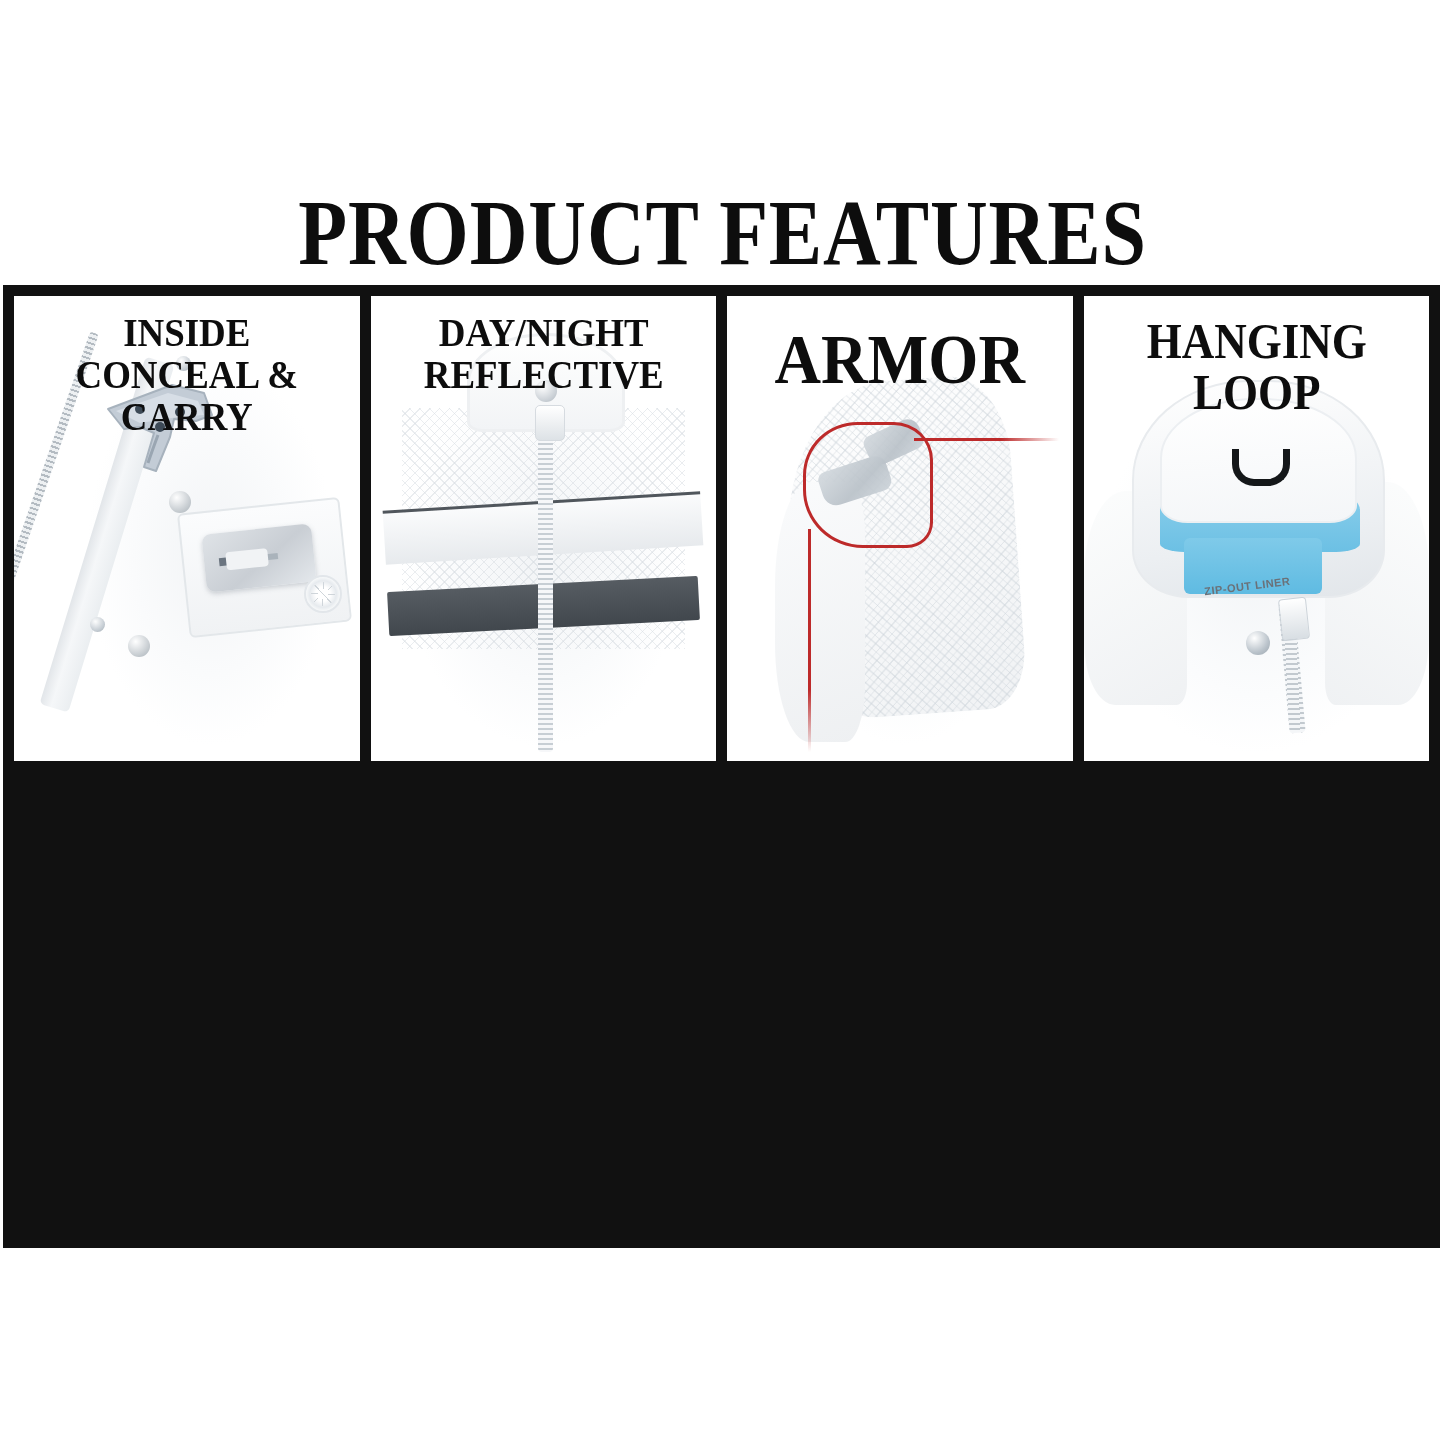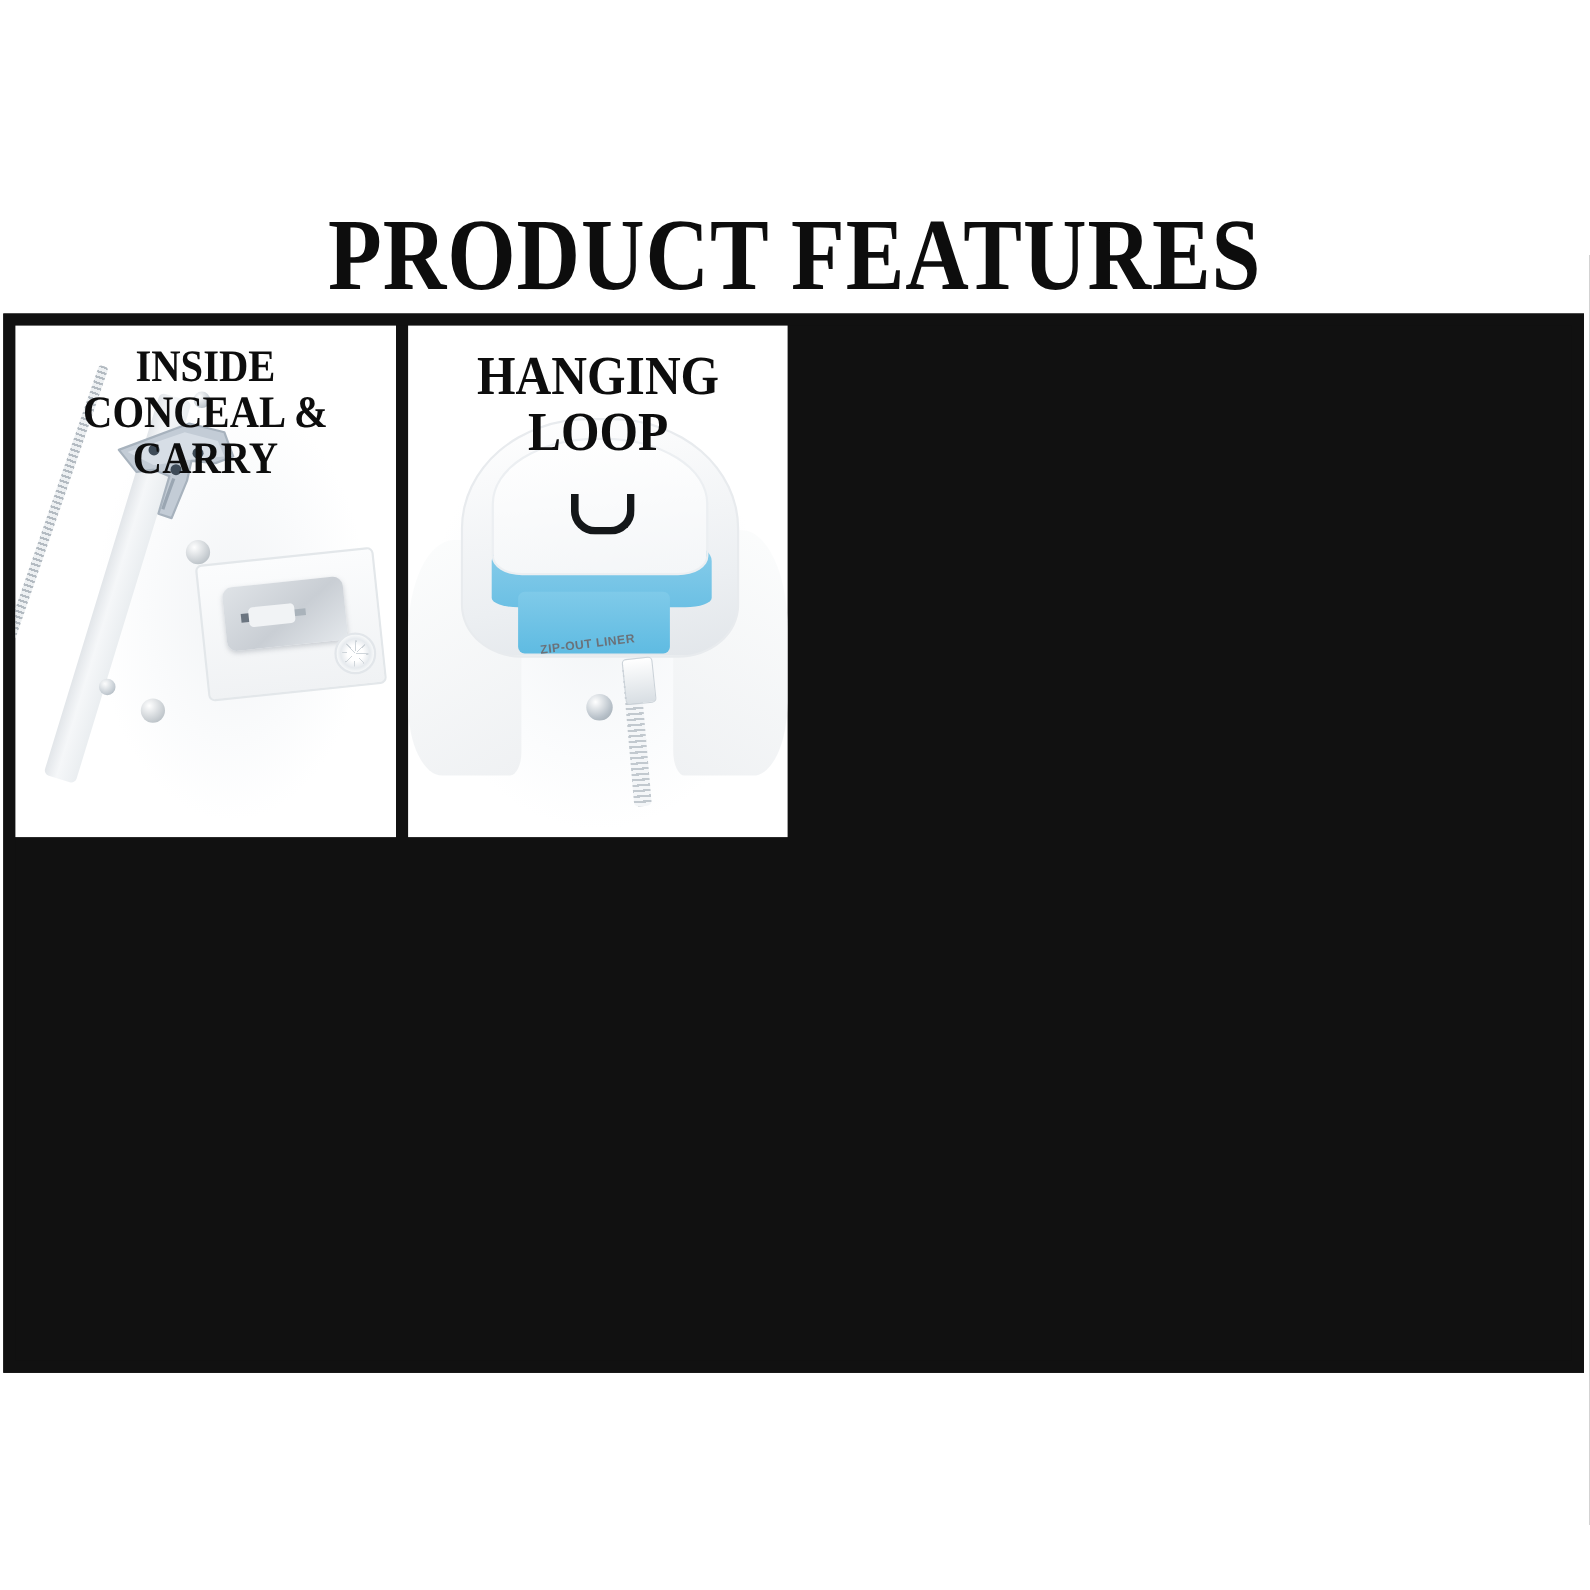--- a/index.html
+++ b/index.html
@@ -635,21 +635,48 @@
           <circle cx="60" cy="52" r="5" fill="#3d4a57"></circle>
           <path d="M58 60 Q52 76 48 88" stroke="#9aa6b2" stroke-width="3" fill="none"></path>
         </svg>
       </div>
       <div class="panel-title t-small">INSIDE
 CONCEAL &amp; CARRY</div>
     </div>
 
 
 
-
+    <div class="panel">
+      <div class="photo">
+        <div class="p4-body"></div>
+        <div class="p4-mesh"></div>
+        <div class="p4-collar"></div>
+        <div class="p4-snap"></div>
+        <div class="p4-stripe-light"></div>
+        <div class="p4-stripe-dark"></div>
+        <div class="p4-zip"></div>
+        <div class="p4-zip-pull"></div>
+      </div>
+      <div class="panel-title t-small">DAY/NIGHT
+REFLECTIVE</div>
+    </div>
+
+    <div class="panel">
+      <div class="photo">
+        <div class="p5-body"></div>
+        <div class="p5-shoulder"></div>
+        <div class="p5-sleeve"></div>
+        <div class="p5-pad p5-pad-a"></div>
+        <div class="p5-pad p5-pad-b"></div>
+        <div class="p5-red-outline"></div>
+        <div class="p5-redline p5-red-h"></div>
+        <div class="p5-redline p5-red-v"></div>
+      </div>
+      <div class="panel-title t-large">ARMOR</div>
+    </div>
 
     <div class="panel">
       <div class="photo">
         <div class="p6-body"></div>
         <div class="p6-shoulder-l"></div>
         <div class="p6-shoulder-r"></div>
         <div class="p6-collar"></div>
         <div class="p6-blueband"></div>
         <div class="p6-blueband2"></div>
         <div class="p6-collar-inner"></div>

